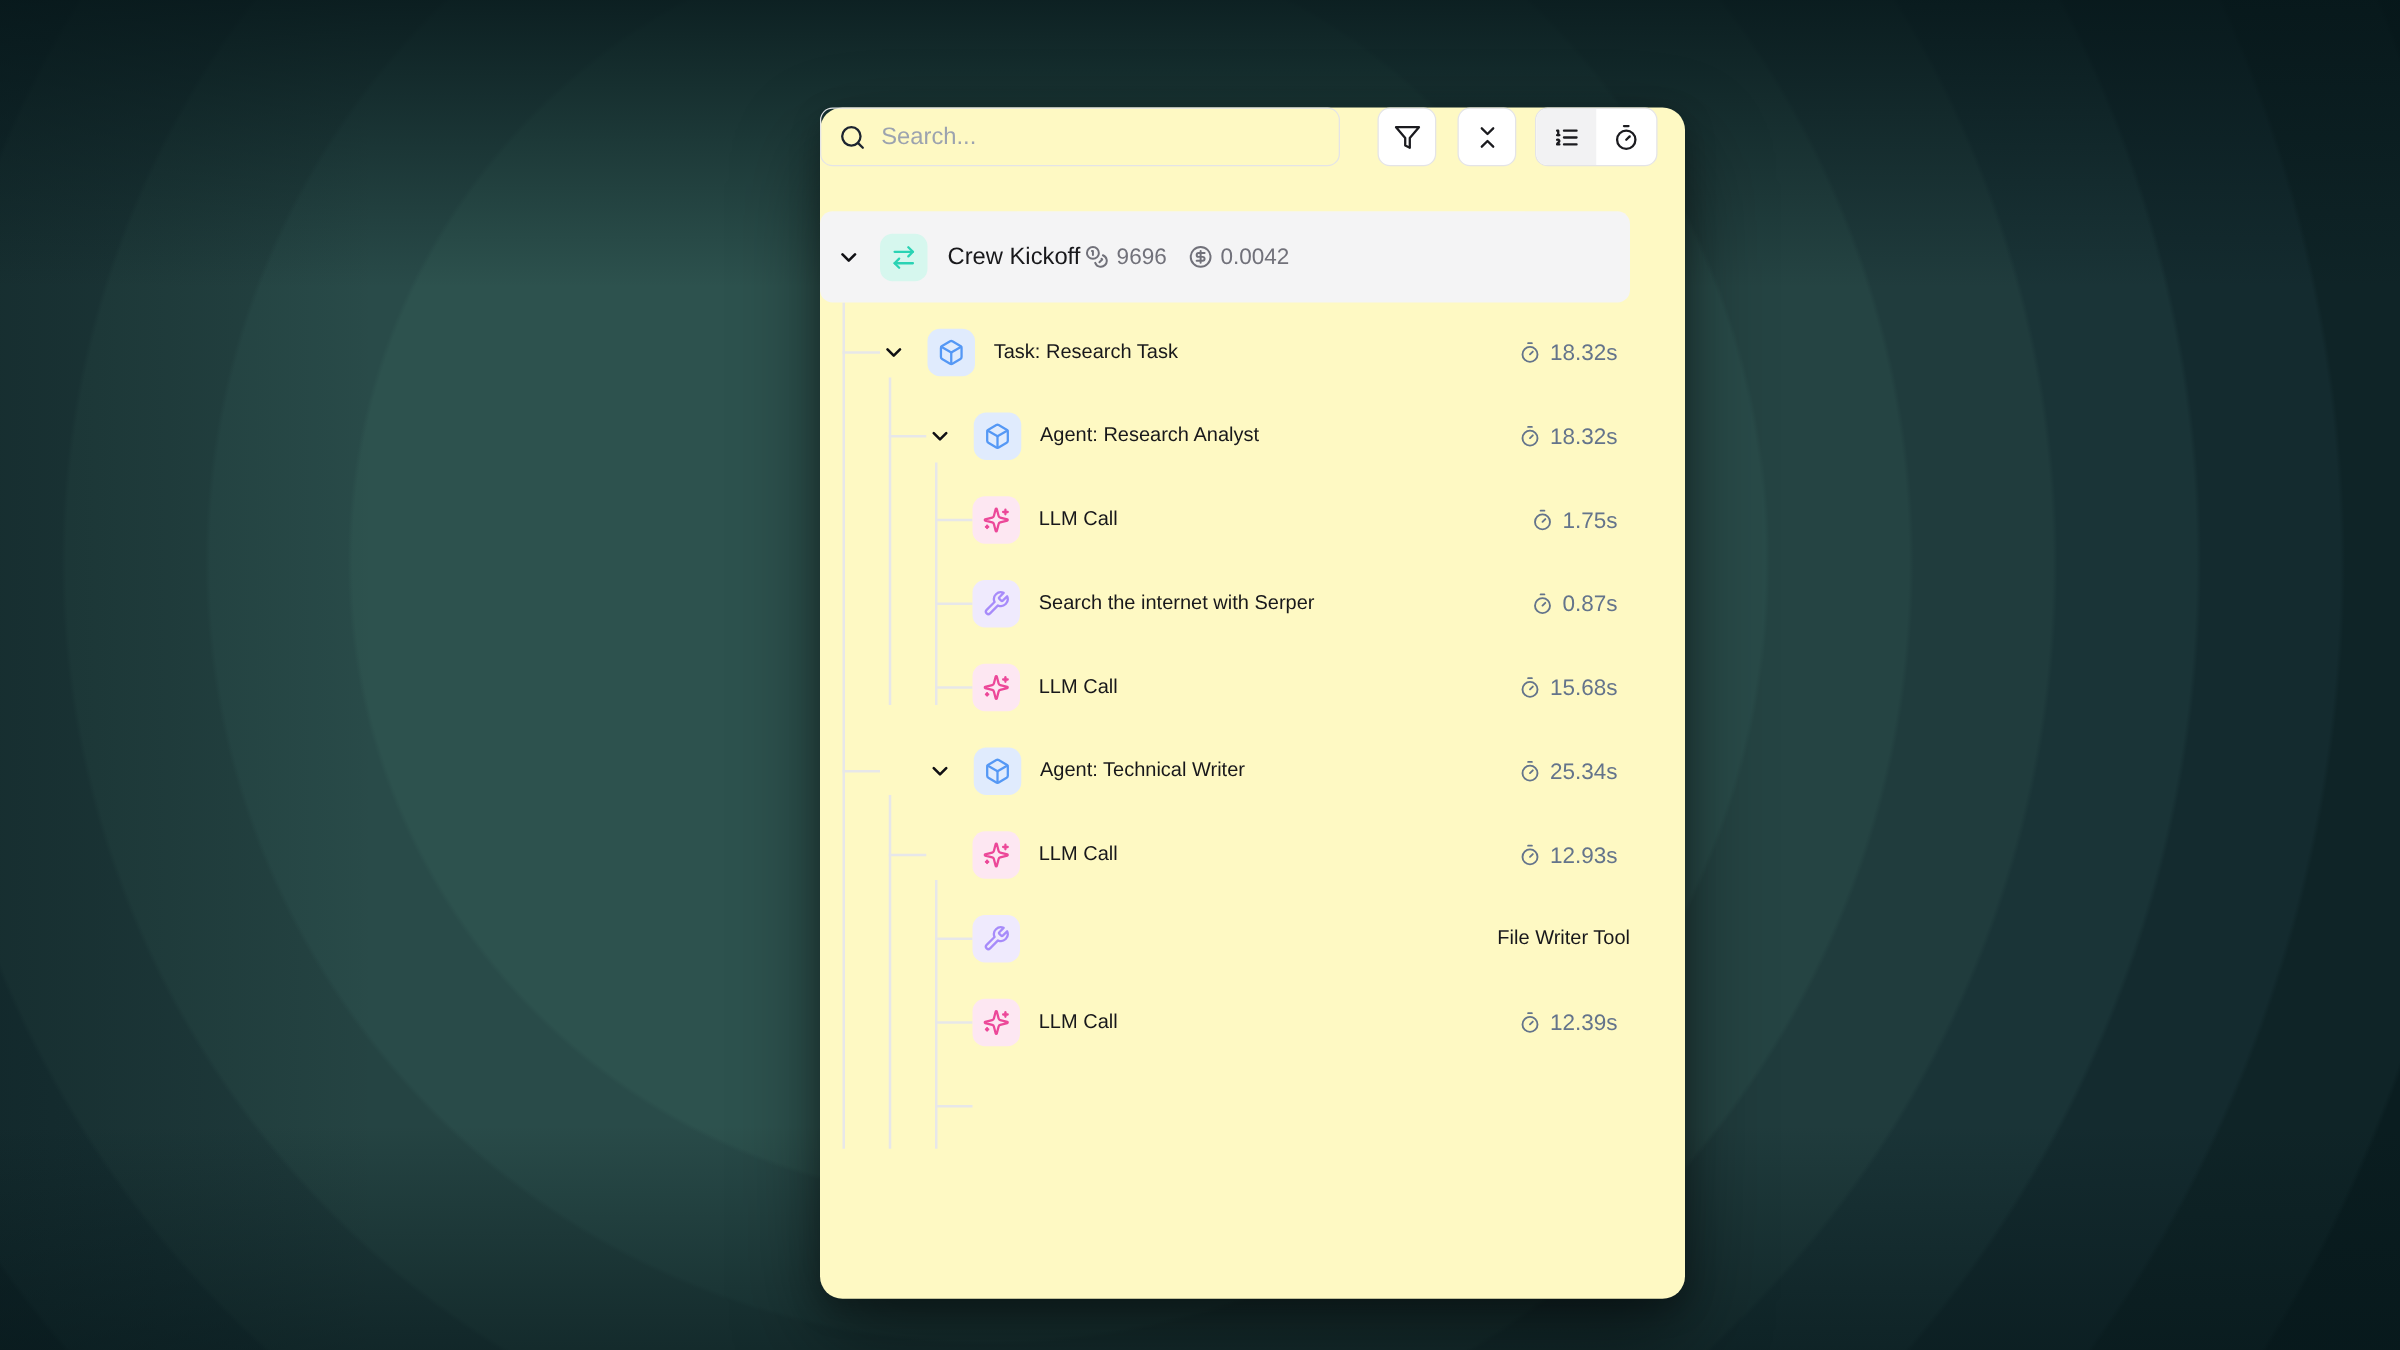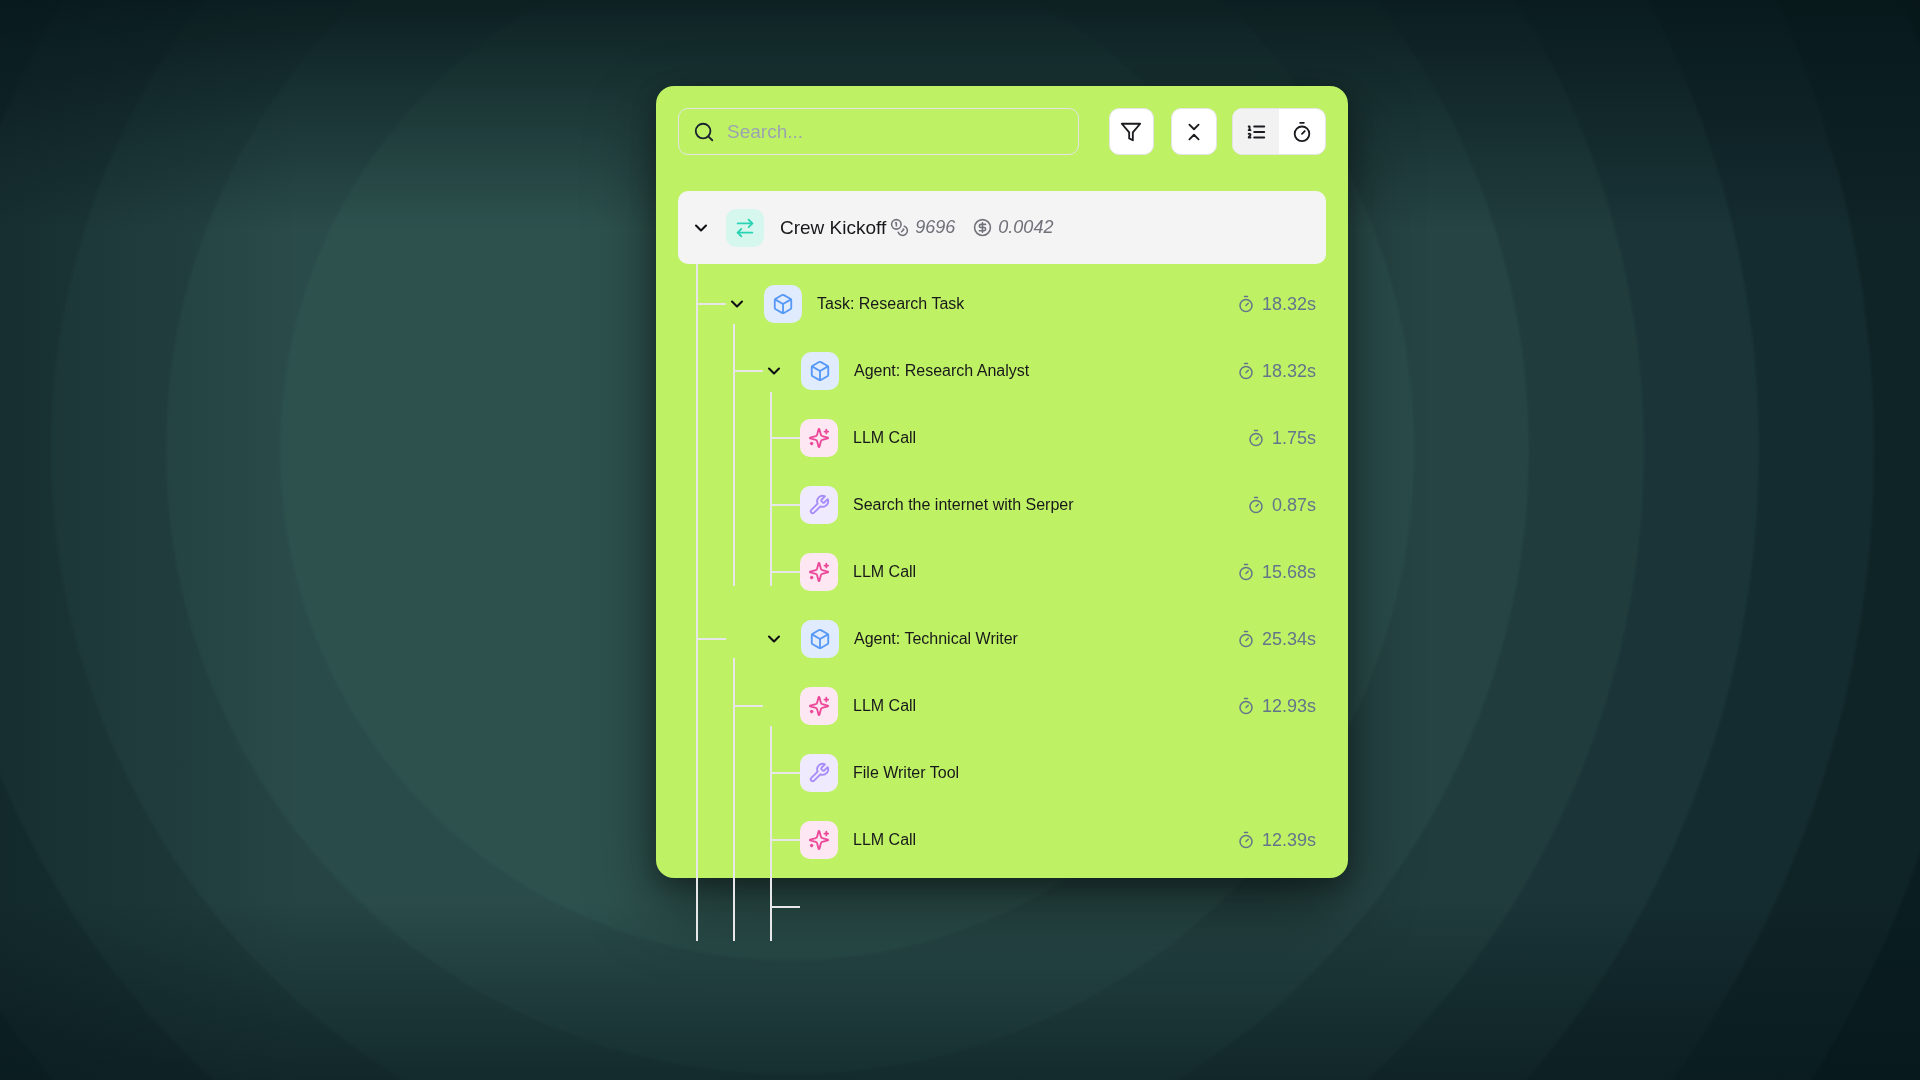--- a/index.html
+++ b/index.html
@@ -27,24 +27,23 @@
     position: absolute; inset: 0;
     background:
       linear-gradient(to bottom, rgba(6,22,25,.82), rgba(6,22,25,0) 230px),
       linear-gradient(to top, rgba(6,22,25,.55), rgba(6,22,25,0) 180px),
       linear-gradient(to right, rgba(6,22,25,.35), rgba(6,22,25,0) 300px);
   }
 
   
   .card {
     position: absolute; left: 656px; top: 86px;
-    width: 692px; height: 792px;
-    background: #bef264; border-radius: 18px;
+    width: 692px; height: 953px;
+    background: #fef9c3; border-radius: 18px;
     box-shadow: 0 30px 70px rgba(0,0,0,.45), 0 8px 24px rgba(0,0,0,.28);
-    padding: 22px;
   }
 
   
   .toolbar { display: flex; align-items: center; height: 47px; }
   .search-box {
     position: relative; width: 416px; height: 47px;
     border: 1.5px solid #e4e4e7; border-radius: 10px;
     display: flex; align-items: center;
   }
   .search-box svg { position: absolute; left: 14px; width: 22px; height: 22px; color: #1c2430; }
@@ -88,21 +87,21 @@
     position: relative; display: flex; align-items: center;
     height: 40px; margin-bottom: 27px; cursor: pointer;
   }
   .row.root {
     height: 73px; background: #f4f4f5; border-radius: 10px;
     padding-left: 12px; margin-bottom: 0;
   }
   .row.lvl1 { margin-top: 20px; padding-left: 48px; }
   .row.lvl1 ~ .row.lvl1 { margin-top: 0; }
   .row.lvl2 { padding-left: 85px; }
-  .row.lvl3 { padding-left: 122px; }
+  .row.lvl3 { padding-left: 122px; justify-content: space-between; }
 
   .chev { width: 22px; height: 22px; color: #101014; flex: 0 0 22px; display: flex; align-items: center; justify-content: center; }
   .chev svg { width: 20px; height: 20px; }
   .nicon {
     width: 38px; height: 38px; border-radius: 10px; margin-left: 16px;
     display: flex; align-items: center; justify-content: center; flex: 0 0 38px;
   }
   .lvl3 .nicon { margin-left: 0; }
   .nicon svg { width: 22px; height: 22px; }
   .nicon.mint   { background: #d6f7ee; color: #2ad3b4; }
@@ -116,21 +115,21 @@
   .dur {
     margin-left: auto; padding-right: 10px;
     display: flex; align-items: center; gap: 7px;
     font-size: 18px; color: #64748b;
   }
   .dur svg { width: 18px; height: 18px; }
 
   .root-text { margin-left: 16px; display: flex; flex-direction: row; justify-content: center; gap: 4px; }
   .root-title { font-size: 19px; font-weight: 500; color: #18181b; }
   .root-badges { display: flex; align-items: center; gap: 18px; color: #71717a; font-size: 18px; }
-  .badge { display: flex; align-items: center; gap: 6px; font-style: italic; }
+  .badge { display: flex; align-items: center; gap: 6px; }
   .badge svg { width: 19px; height: 19px; }
 </style>
 </head>
 <body>
 
 <svg width="0" height="0" style="position:absolute">
   <defs>
     <g id="i-search" fill="none" stroke="currentColor" stroke-width="2" stroke-linecap="round" stroke-linejoin="round">
         <circle cx="11" cy="11" r="8"></circle>
         <path d="m21 21-4.3-4.3"></path>

